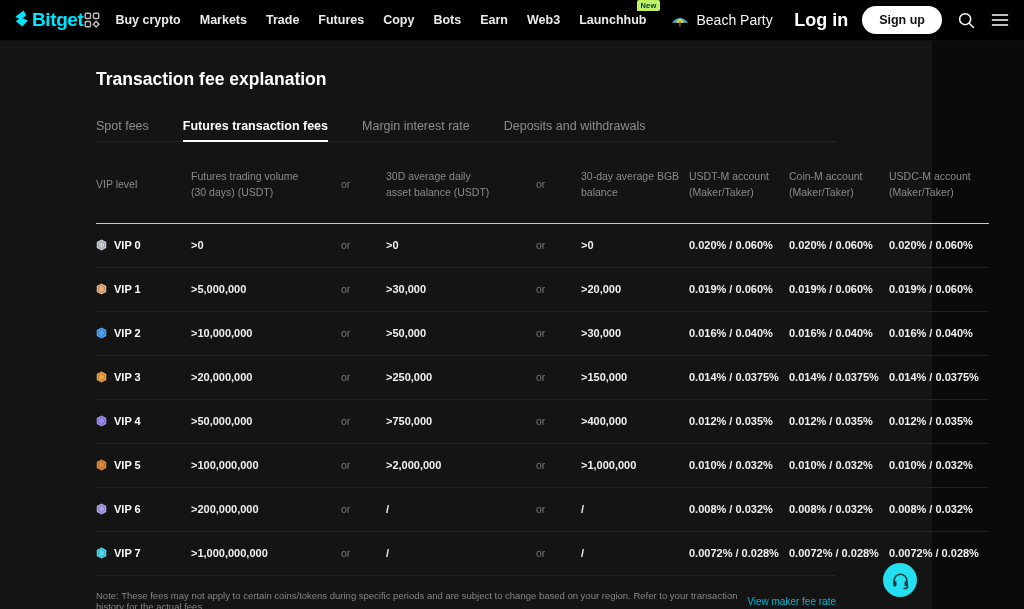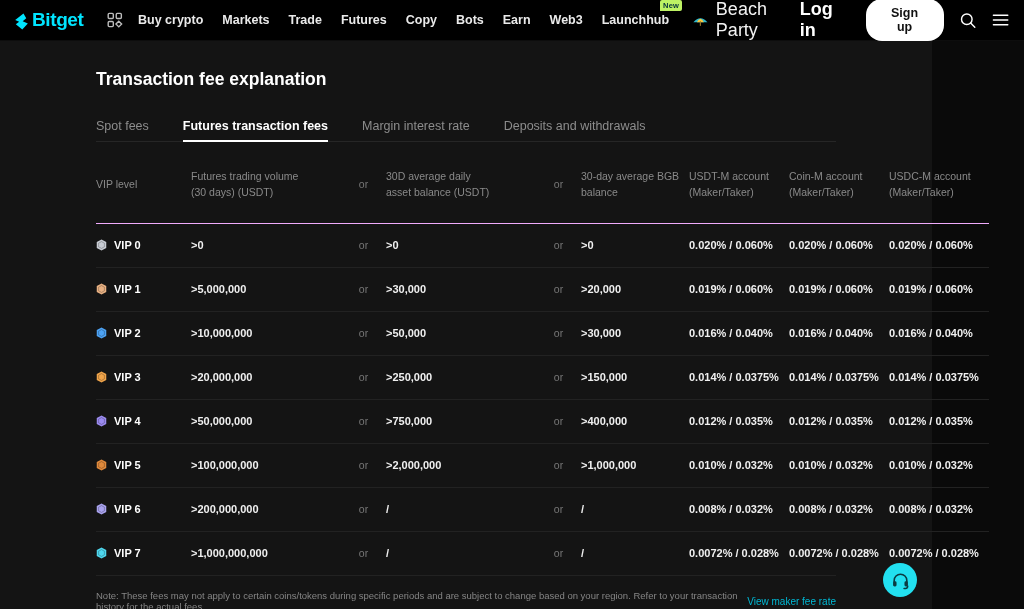--- a/index.html
+++ b/index.html
@@ -12,41 +12,41 @@
 
   
   .navbar{
     height:41px; width:1024px;
     background:#000;
     display:flex; align-items:center;
     padding:0 14px 0 12px;
     position:relative;
     border-bottom:1px solid #0d0d0d;
   }
-  .logo{ display:flex; align-items:flex-end; gap:1px; margin-right:23px; }
+  .logo{ display:flex; align-items:flex-start; gap:1px; margin-right:0; }
   .logo-mark{ width:19px; height:19px; }
   .logo-text{
     color:#00e5ff; font-size:19px; font-weight:bold; letter-spacing:-0.4px;
   }
   .grid-icon{ width:18px; height:18px; margin-right:14px; opacity:.85; }
   .nav-links{ display:flex; align-items:center; gap:19px; }
   .nav-link{
     color:#eaeaea; font-size:12.5px; font-weight:bold;
     white-space:nowrap; position:relative; cursor:pointer;
   }
   .badge-new{
     position:absolute; top:-13px; right:-13px;
     background:#bef264; color:#05323a;
     font-size:7.5px; font-weight:bold;
     padding:1px 3px; border-radius:2px 2px 2px 0;
     letter-spacing:.2px;
   }
   .beach{ display:flex; align-items:center; gap:6px; margin-left:3px; }
   .umbrella{ width:22px; height:16px; }
-  .beach-label{ color:#f2f2f2; font-size:18px; }
+  .beach-label{ color:#f2f2f2; font-size:14px; }
   .nav-right{
     margin-left:auto; display:flex; align-items:center; gap:14px;
   }
   .login{ color:#fff; font-size:18px; font-weight:bold; cursor:pointer; }
   .signup{
     background:#fff; color:#111; font-size:12.5px; font-weight:bold;
     border:none; border-radius:16px; padding:7px 17px; cursor:pointer;
     font-family:"Liberation Sans", sans-serif;
   }
   .icon-btn{ width:20px; height:20px; cursor:pointer; }
@@ -95,21 +95,21 @@
     border-top:1px solid #222;
   }
   .fee-table tbody tr:first-child td{ border-top:1px solid #f0abfc; }
   .col-vip{ width:95px; }
   .col-vol{ width:150px; }
   .col-or{ width:45px; }
   .col-bal{ width:150px; }
   .col-bgb{ width:108px; }
   .col-fee{ width:100px; }
   th.or-head, td.or-cell{
-    color:#777; font-weight:normal; font-size:10.5px;text-align:center;
+    color:#777; font-weight:normal; font-size:10.5px;
   }
   .vip-cell{ display:flex; align-items:center; gap:7px; }
   .vip-badge{ width:11px; height:12px; flex:0 0 auto; }
   .vip-label{ color:#fff; font-size:11px; font-weight:bold; }
 
   
   .note-row{
     display:flex; align-items:center; justify-content:space-between;
     border-top:1px solid #222;
     padding-top:14px; margin-top:0;

